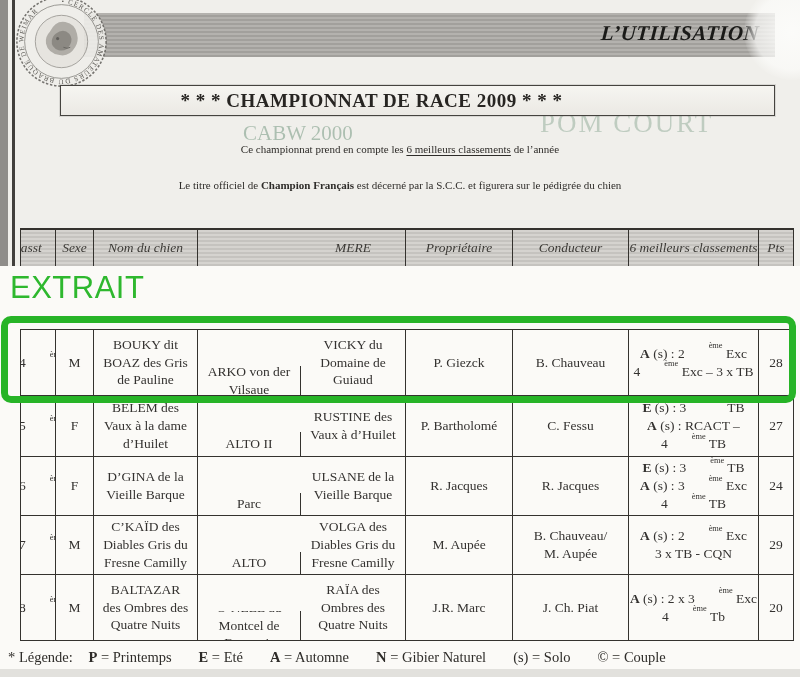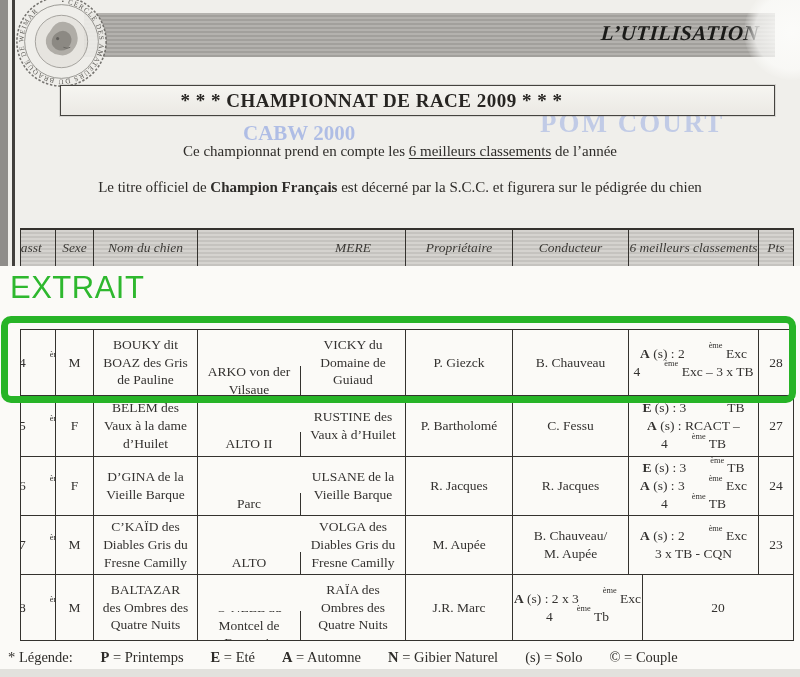--- a/index.html
+++ b/index.html
@@ -15,32 +15,32 @@
   .gray-band{position:absolute;left:84px;top:13px;width:691px;height:44px;
              background:repeating-linear-gradient(180deg,#b4b2ae 0 2px,#a2a09c 2px 4px);}
   .util{position:absolute;right:16px;top:8px;font-style:italic;font-weight:bold;font-size:21px;
         letter-spacing:.5px;color:#1a1a18;transform:skewX(-4deg);}
   .glare{position:absolute;left:744px;top:-16px;width:96px;height:96px;border-radius:50%;
          background:radial-gradient(circle,rgba(252,252,250,.95) 0%,rgba(252,252,250,.7) 55%,rgba(252,252,250,0) 72%);}
 
   .stamp{position:absolute;left:13px;top:-7px;width:97px;height:97px;opacity:.92;}
 
   
-  .ghost{position:absolute;font-weight:bold;color:#1d4ed8;filter:blur(.7px);pointer-events:none;}
+  .ghost{position:absolute;font-weight:normal;color:#14532d;filter:blur(.7px);pointer-events:none;}
   .g1{left:243px;top:121px;font-size:21px;opacity:.30;}
   .g2{left:540px;top:108px;font-size:27px;opacity:.22;letter-spacing:2px;}
 
   
   .title-box{position:absolute;left:60px;top:85px;width:715px;height:31px;border:1px solid #45433f;
              box-shadow:0 0 0 1px rgba(80,78,74,.15);
              background:linear-gradient(180deg,#f6f5f1,#ebe9e4);
              display:flex;align-items:center;justify-content:center;padding-right:92px;box-sizing:border-box;}
   .title-box span{font-weight:bold;font-size:19px;letter-spacing:.5px;color:#272522;white-space:nowrap;}
 
-  .intro{position:absolute;left:0;width:800px;text-align:center;font-size:15px;margin:0;color:#2e2c29;}
+  .intro{position:absolute;left:0;width:800px;text-align:center;font-size:11px;margin:0;color:#2e2c29;}
   .i1{top:143px;}
   .i2{top:179px;}
 
   
   .thead{position:absolute;left:20px;top:228px;width:774px;height:40px;display:flex;
          border:1px solid #34322e;border-top-width:2px;border-bottom-width:2px;box-sizing:border-box;
          background:repeating-linear-gradient(180deg,#d5d3cf 0 2px,#c5c3bf 2px 4px);}
   .cell{display:flex;align-items:center;justify-content:center;text-align:center;
         border-right:1px solid #34322e;box-sizing:border-box;overflow:hidden;}
   .cell:last-child{border-right:none;}
@@ -65,21 +65,21 @@
   .r0{height:66px;}.r1{height:61px;}.r2{height:59px;}.r3{height:59px;}.r4{height:65px;}
   sup{font-size:.62em;position:relative;top:-.45em;line-height:0;padding-left:24px;}
   u{text-underline-offset:2px;}
 
   
   .hl-box{position:absolute;left:1px;top:316px;width:795px;height:87px;border:7px solid #27b427;
           border-radius:10px;box-sizing:border-box;pointer-events:none;}
 
   
   .legend{position:absolute;left:8px;top:649px;font-size:14.5px;white-space:nowrap;color:#2e2c29;}
-  .lg-prefix{margin-right:24px;text-align:right;}
+  .lg-prefix{margin-right:12px;text-align:right;}
   .lg-item{margin-right:27px;}
 
   .bottom-strip{position:absolute;left:0;top:669px;width:800px;height:8px;background:#e2e1dd;}
 </style>
 </head>
 <body>
 
 <div class="page">
 
   <div class="edge-strip"></div>
@@ -259,41 +259,44 @@
         <div class="cell c5">
           <span>M. Aupée</span>
         </div>
         <div class="cell c6">
           <span>B. Chauveau/<br>M. Aupée</span>
         </div>
         <div class="cell c7">
           <span><b>A</b> (s) : 2<sup>ème</sup> Exc<br>3 x TB - CQN</span>
         </div>
         <div class="cell c8">
-          <span>23</span>
+          <span>29</span>
         </div>
       </div>
       <div class="brow r4">
         <div class="cell c0">
           <span>18<sup>ème</sup></span>
         </div>
         <div class="cell c1">
           <span>M</span>
         </div>
         <div class="cell c2">
           <span>BALTAZAR<br>des Ombres des<br>Quatre Nuits</span>
         </div>
         <div class="cell c3">
           <span>O’NEEL du<br>Montcel de<br>Beauvoir</span>
         </div>
         <div class="cell c4">
           <span>RAÏA des<br>Ombres des<br>Quatre Nuits</span>
         </div>
         <div class="cell c5">
           <span>J.R. Marc</span>
+        </div>
+        <div class="cell c6">
+          <span>J. Ch. Piat</span>
         </div>
         <div class="cell c7">
           <span><b>A</b> (s) : 2 x 3<sup>ème</sup> Exc<br>4<sup>ème</sup> Tb</span>
         </div>
         <div class="cell c8">
           <span>20</span>
         </div>
       </div>
     </div>
 

